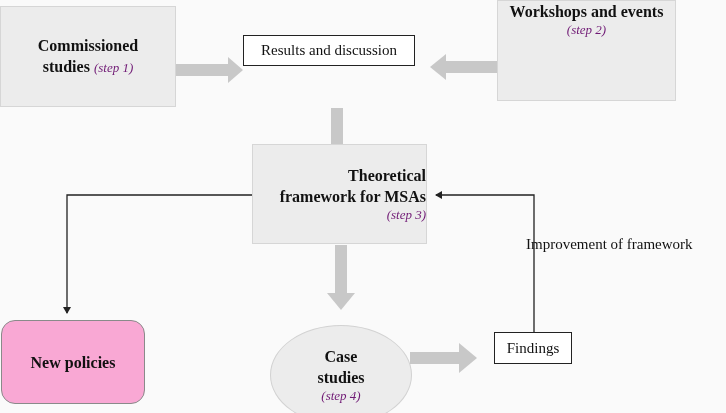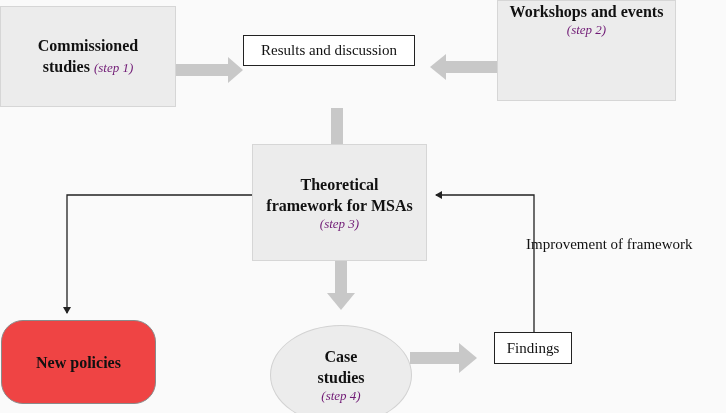--- a/index.html
+++ b/index.html
@@ -69,29 +69,29 @@
 
 <div class="node white-box plain" style="left:243px;top:35px;width:172px;height:31px;">
   <span>Results and discussion</span>
 </div>
 
 <div class="node gray-box" style="left:497px;top:0;width:179px;height:101px;justify-content:flex-start;">
   <div class="bold">Workshops and events</div>
   <div class="step">(step 2)</div>
 </div>
 
-<div class="node gray-box" style="left:252px;top:144px;width:175px;height:117px;">
+<div class="node gray-box" style="left:252px;top:144px;width:175px;height:100px;align-items:flex-end;">
   <div class="bold">Theoretical</div>
   <div class="bold">framework for MSAs</div>
   <div class="step">(step 3)</div>
 </div>
 
 <div class="label" style="left:526px;top:236px;text-align:center;">Improvement of framework</div>
 
-<div class="node" style="left:1px;top:320px;width:155px;height:84px;background:#ef4444;border:1.5px solid #8a8a8a;border-radius:22px;">
+<div class="node" style="left:1px;top:320px;width:144px;height:84px;background:#f9a8d4;border:1.5px solid #8a8a8a;border-radius:14px;">
   <div class="bold">New policies</div>
 </div>
 
 <div class="node" style="left:270px;top:325px;width:142px;height:100px;background:#ececec;border:1.5px solid #d2d2d2;border-radius:50%;">
   <div class="bold">Case</div>
   <div class="bold">studies</div>
   <div class="step">(step 4)</div>
 </div>
 
 <div class="node white-box plain" style="left:494px;top:332px;width:78px;height:32px;">

